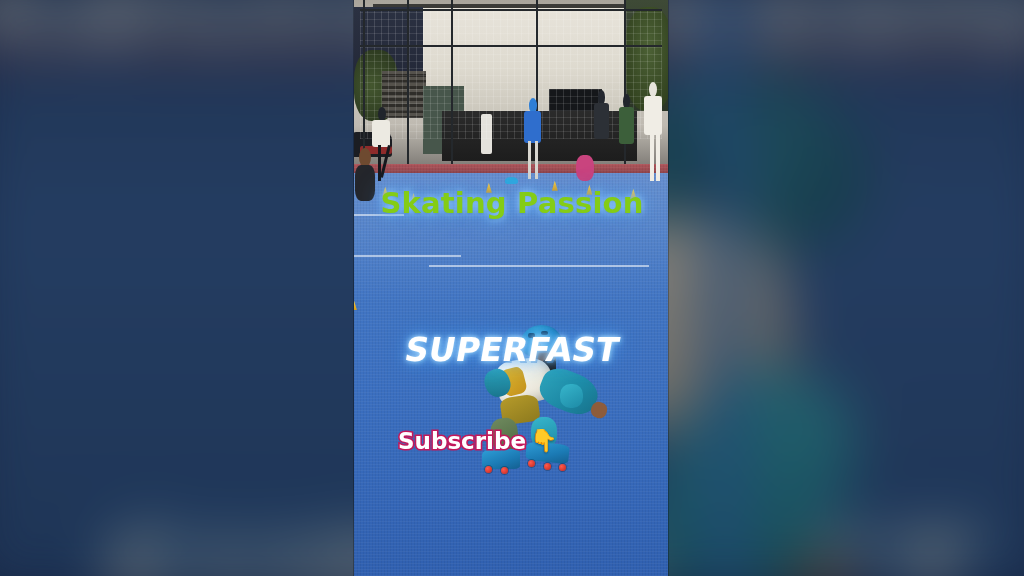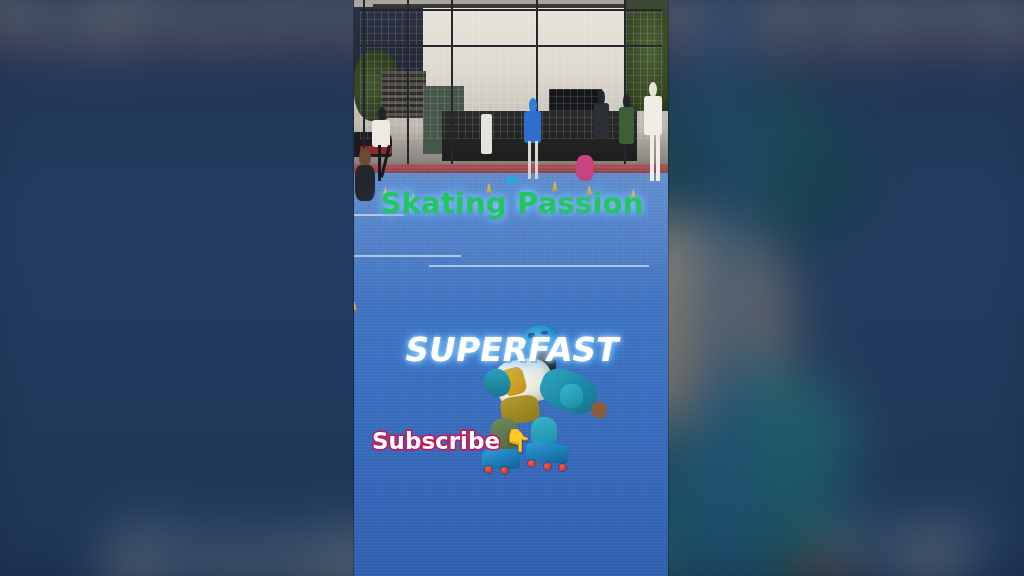--- a/index.html
+++ b/index.html
@@ -297,21 +297,21 @@
     box-shadow:0 0 0 1px rgba(0,0,0,.25);
   }
 
   
   .title-overlay {
     position:absolute;
     left:50%; top:186px; transform:translateX(-50%);
     white-space:nowrap;
     font-family:"DejaVu Sans", sans-serif;
     font-size:29px; font-weight:700; letter-spacing:.2px;
-    color:#22c55e;
+    color:#84cc16;
     text-shadow:
       0 0 7px rgba(150,205,255,.95),
       0 0 14px rgba(110,185,255,.9),
       0 0 26px rgba(70,160,255,.75),
       0 1px 2px rgba(30,70,130,.6);
     z-index:30;
   }
 
   .superfast-overlay {
     position:absolute;
@@ -324,21 +324,21 @@
     text-shadow:
       0 0 5px rgba(180,225,255,1),
       0 0 11px rgba(120,195,255,.95),
       0 0 22px rgba(60,150,250,.85),
       2px 2px 0 rgba(40,110,190,.45);
     z-index:30;
   }
 
   .subscribe-overlay {
     position:absolute;
-    left:372px; top:428px;
+    left:398px; top:428px;
     display:flex; align-items:center; gap:4px;
     z-index:30;
   }
   .subscribe-text {
     font-family:"DejaVu Sans", sans-serif;
     font-size:23px; font-weight:700;
     color:#ffffff;
     -webkit-text-stroke:3.2px #c2185b;
     paint-order: stroke fill;
     letter-spacing:0px;

